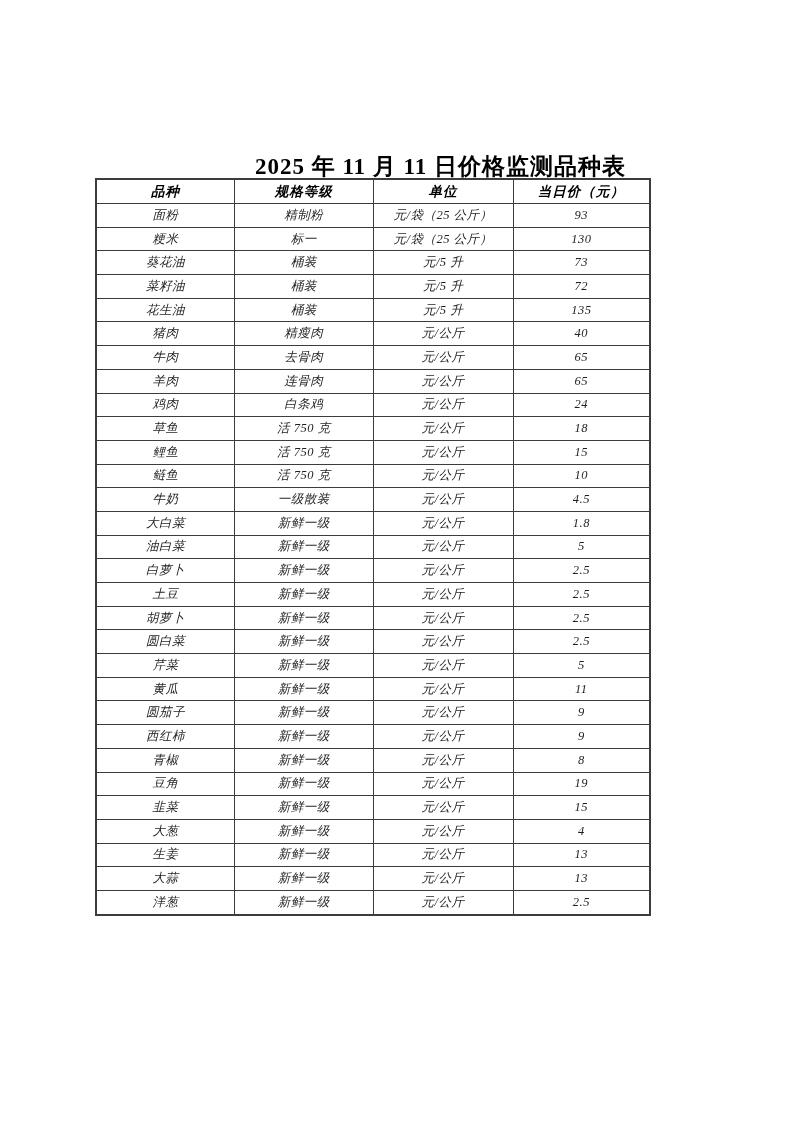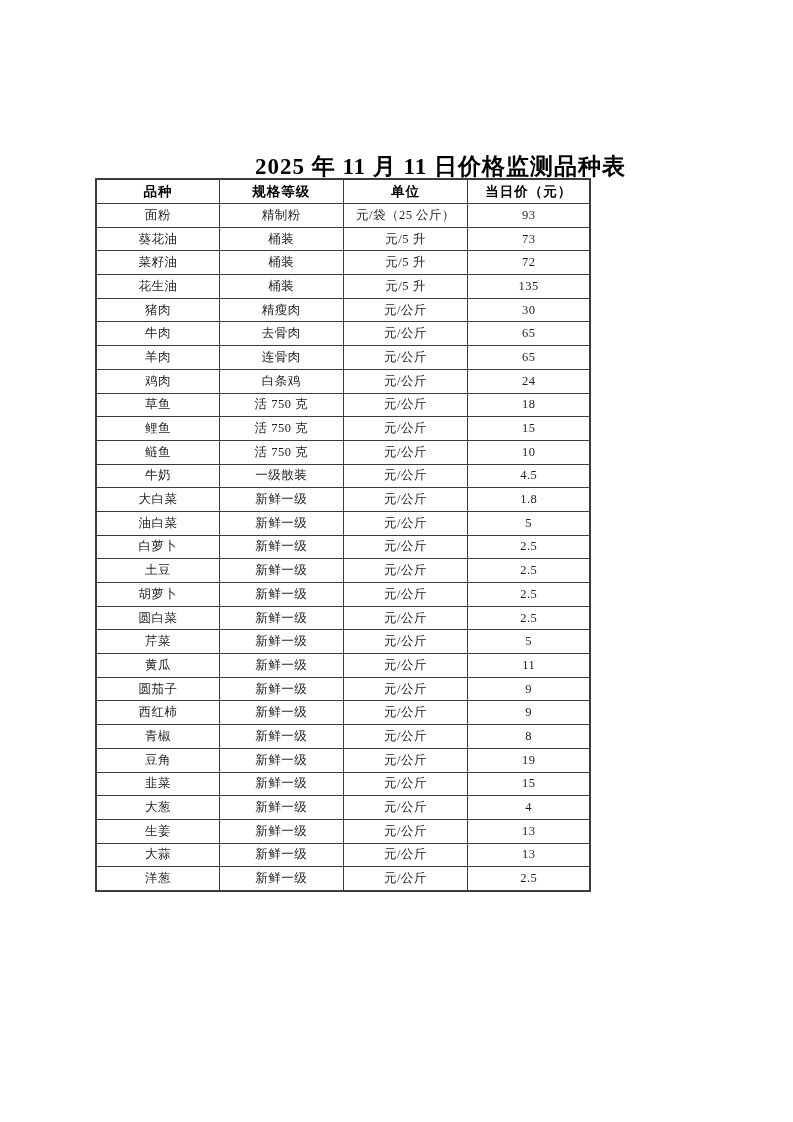--- a/index.html
+++ b/index.html
@@ -29,23 +29,24 @@
     font-size: 23px;
     font-weight: bold;
     letter-spacing: 1px;
     color: #000000;
     padding-left: 32px;
   }
   table.price-table {
     position: absolute;
     top: 178px;
     left: 95px;
-    width: 496px;
+    width: 556px;
     border-collapse: collapse;
     table-layout: fixed;
+    font-style: italic;
   }
   table.price-table, 
   table.price-table th, 
   table.price-table td {
     border: 1px solid #3c3c3c;
   }
   table.price-table {
     border-width: 2px;
   }
   table.price-table th {
@@ -95,20 +96,26 @@
       </tr>
     </thead>
     <tbody id="table-body">
         <tr>
           <td>面粉</td>
           <td>精制粉</td>
           <td>元/袋（25 公斤）</td>
           <td>93</td>
         </tr>
         <tr>
+          <td>粳米</td>
+          <td>标一</td>
+          <td>元/袋（25 公斤）</td>
+          <td>130</td>
+        </tr>
+        <tr>
           <td>葵花油</td>
           <td>桶装</td>
           <td>元/5 升</td>
           <td>73</td>
         </tr>
         <tr>
           <td>菜籽油</td>
           <td>桶装</td>
           <td>元/5 升</td>
           <td>72</td>
@@ -116,21 +123,21 @@
         <tr>
           <td>花生油</td>
           <td>桶装</td>
           <td>元/5 升</td>
           <td>135</td>
         </tr>
         <tr>
           <td>猪肉</td>
           <td>精瘦肉</td>
           <td>元/公斤</td>
-          <td>30</td>
+          <td>40</td>
         </tr>
         <tr>
           <td>牛肉</td>
           <td>去骨肉</td>
           <td>元/公斤</td>
           <td>65</td>
         </tr>
         <tr>
           <td>羊肉</td>
           <td>连骨肉</td>

